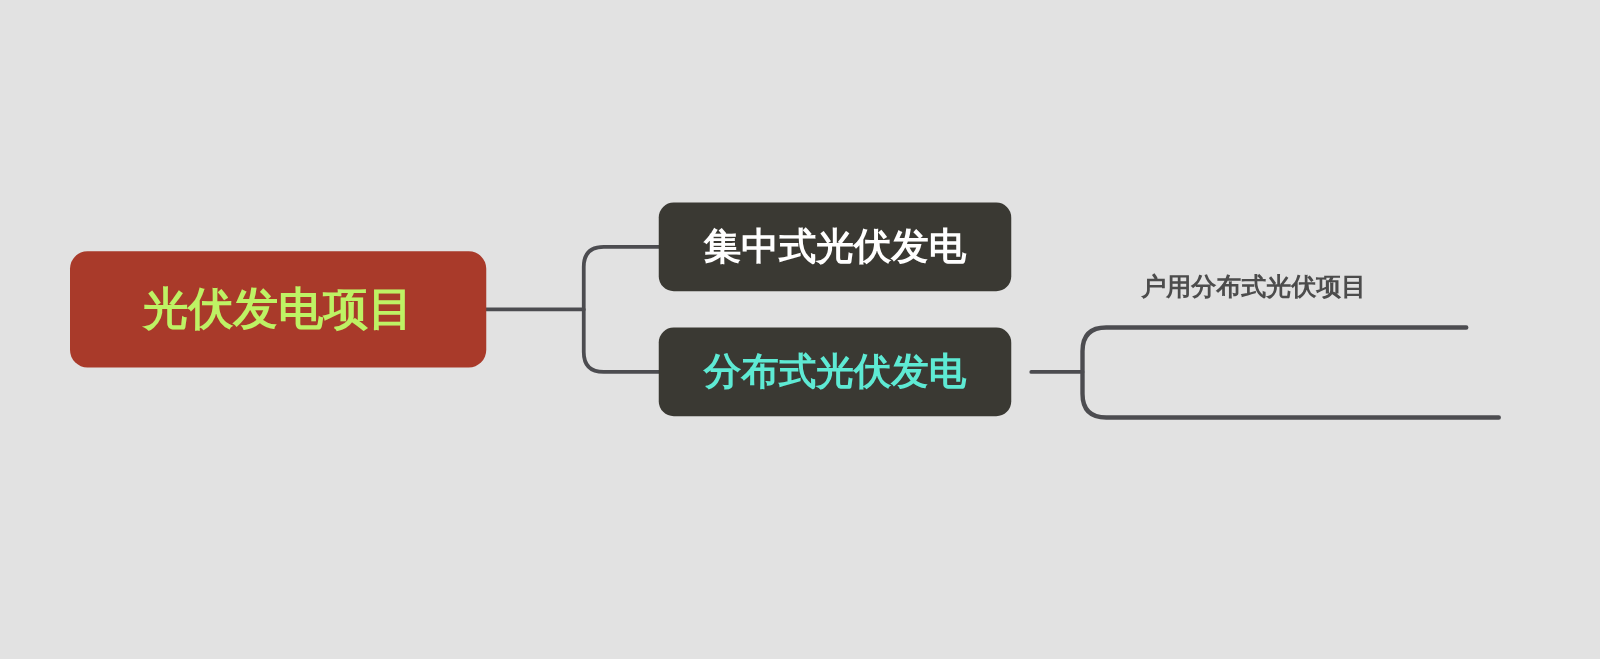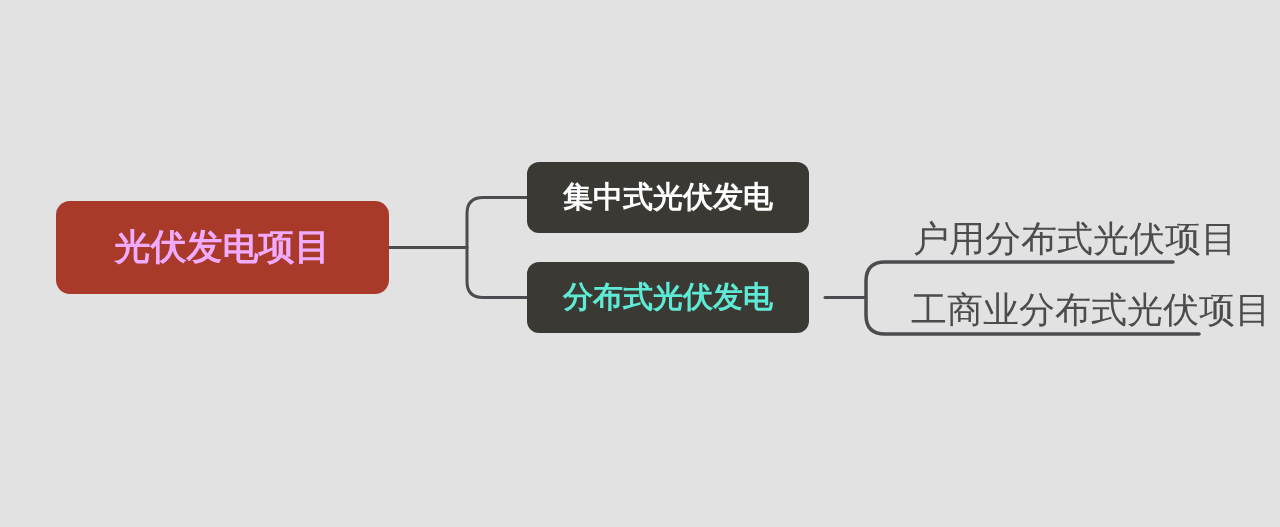--- a/index.html
+++ b/index.html
@@ -48,22 +48,22 @@
     width: 282px;
     height: 71px;
     border-radius: 12px;
     font-size: 30px;
     font-weight: 600;
   }
   .node-child-1 { top: 162px; }
   .node-child-2 { top: 262px; }
   .leaf-label {
     position: absolute;
-    font-size: 36px;
-    font-weight: 400;
+    font-size: 20px;
+    font-weight: 700;
     color: #4c4c4c;
     white-space: nowrap;
     line-height: 1.1;
     cursor: default;
   }
   .leaf-label-1 { left: 913px; top: 219px; }
   .leaf-label-2 { left: 911px; top: 290px; }
 </style>
 </head>
 <body>
@@ -74,23 +74,22 @@
 
     <path d="M 389 247.5 H 467" fill="none" stroke-width="3" stroke-linecap="round" stroke="#4c4c50"></path>
 
     <path d="M 543 197.5 H 483 Q 467 197.5 467 213.5 V 281.5 Q 467 297.5 483 297.5 H 543" fill="none" stroke-width="3" stroke-linecap="round" stroke="#4c4c50"></path>
 
     <path d="M 825 297.5 H 866" fill="none" stroke-width="3" stroke-linecap="round" stroke="#4c4c50"></path>
 
     <path d="M 1173 262 H 885 Q 866 262 866 281 V 315 Q 866 334 885 334 H 1199" fill="none" stroke-width="3.5" stroke-linecap="round" stroke="#4c4c50"></path>
   </svg>
 
-  <div class="node node-root" title="光伏发电项目" style="background: rgb(169, 58, 42); color: #f0abfc;">光伏发电项目</div>
+  <div class="node node-root" title="光伏发电项目" style="background: rgb(169, 58, 42); color: #bef264;">光伏发电项目</div>
 
   <div class="node node-child node-child-1" title="集中式光伏发电" style="background: rgb(58, 57, 51); color: rgb(255, 255, 255);">集中式光伏发电</div>
 
   <div class="node node-child node-child-2" title="分布式光伏发电" style="background: rgb(58, 57, 51); color: #5eead4;">分布式光伏发电</div>
 
   <div class="leaf-label leaf-label-1" style="color: rgb(76, 76, 76);">户用分布式光伏项目</div>
 
-  <div class="leaf-label leaf-label-2" style="color: rgb(76, 76, 76);">工商业分布式光伏项目</div>
 
 </div>
 
 </body></html>

